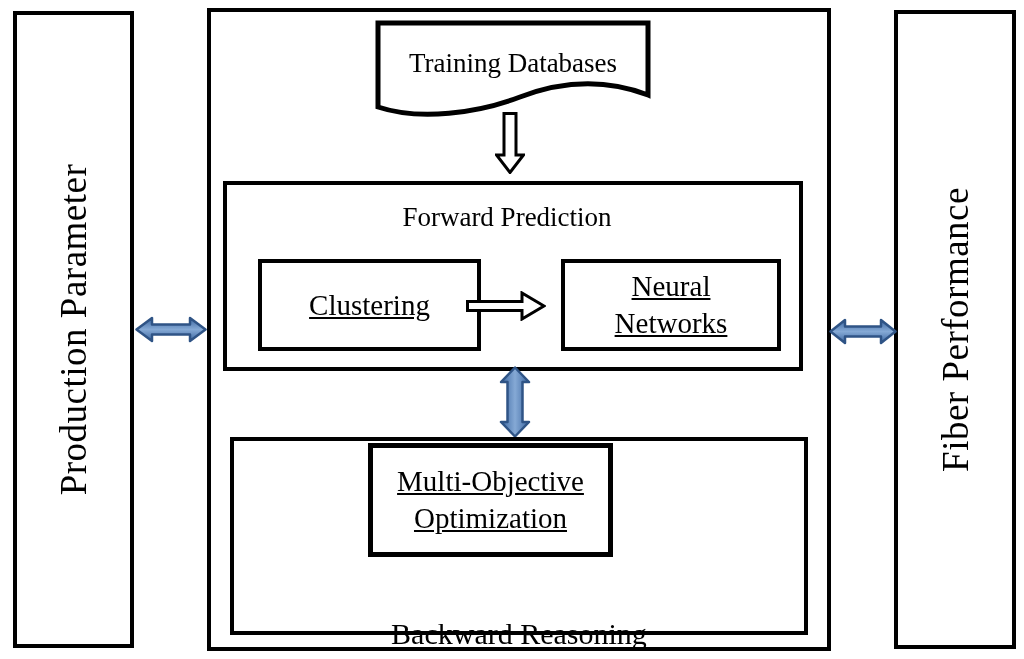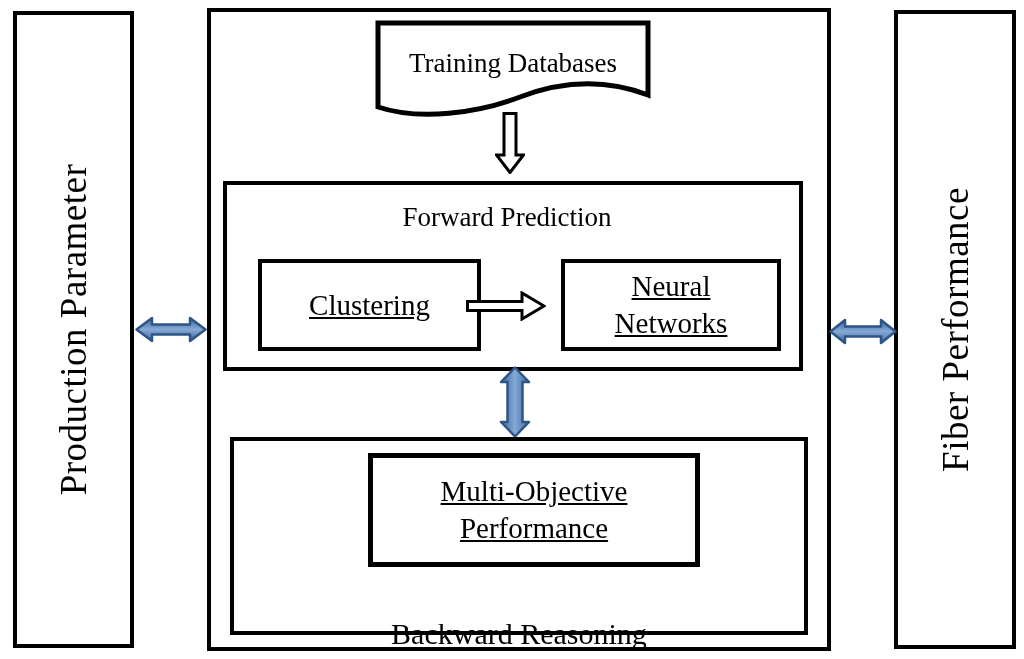--- a/index.html
+++ b/index.html
@@ -63,21 +63,21 @@
 
   #forward-box  { left: 223px; top: 181px; width: 580px; height: 190px; }
   #forward-label { left: 223px; top: 199px; width: 568px; }
   #clustering-box { left: 258px; top: 259px; width: 223px; height: 92px; }
   #right-arrow  { left: 466px; top: 291px; }
   #neural-box   { left: 561px; top: 259px; width: 220px; height: 92px; }
 
   #v-double-arrow { left: 499px; top: 366px; }
 
   #backward-box { left: 230px; top: 437px; width: 578px; height: 198px; }
-  #mo-box       { left: 368px; top: 453px; width: 332px; height: 114px; border-width: 5px; }
+  #mo-box       { left: 368px; top: 443px; width: 245px; height: 114px; border-width: 5px; }
   #backward-label { left: 230px; top: 585px; width: 578px; font-size: 30px; margin-top: 31px; }
 
   #h-double-arrow-left  { left: 135px; top: 316px; }
   #h-double-arrow-right { left: 829px; top: 318px; }
 </style>
 </head>
 <body>
 
 <div class="stage">
 
@@ -132,21 +132,21 @@
   </div>
 
   <svg class="abs" id="v-double-arrow" width="32" height="72" viewBox="0 0 32 72">
     <path d="M16 1.5 L30 16 H23.5 V56 H30 L16 70.5 L2 56 H8.5 V16 H2 Z" fill="url(#hgrad)" stroke-width="2.5" stroke-linejoin="round" stroke="#2f5486"></path>
   </svg>
 
   <div class="box" id="backward-box"></div>
 
   <div class="box two-line" id="mo-box">
     <span>Multi-Objective</span>
-    <span>Performance</span>
+    <span>Optimization</span>
   </div>
 
   <div class="abs lbl" id="backward-label">Backward Reasoning</div>
 
   <svg class="abs" id="h-double-arrow-left" width="72" height="27" viewBox="0 0 72 27">
     <path d="M1.5 13.5 L17 2 V8.5 H55 V2 L70.5 13.5 L55 25 V18.5 H17 V25 Z" fill="url(#vgrad)" stroke-width="2.5" stroke-linejoin="round" stroke="#2f5486"></path>
   </svg>
 
   <svg class="abs" id="h-double-arrow-right" width="68" height="27" viewBox="0 0 68 27">
     <path d="M1.5 13.5 L16 2 V8.5 H52 V2 L66.5 13.5 L52 25 V18.5 H16 V25 Z" fill="url(#vgrad)" stroke-width="2.5" stroke-linejoin="round" stroke="#2f5486"></path>

